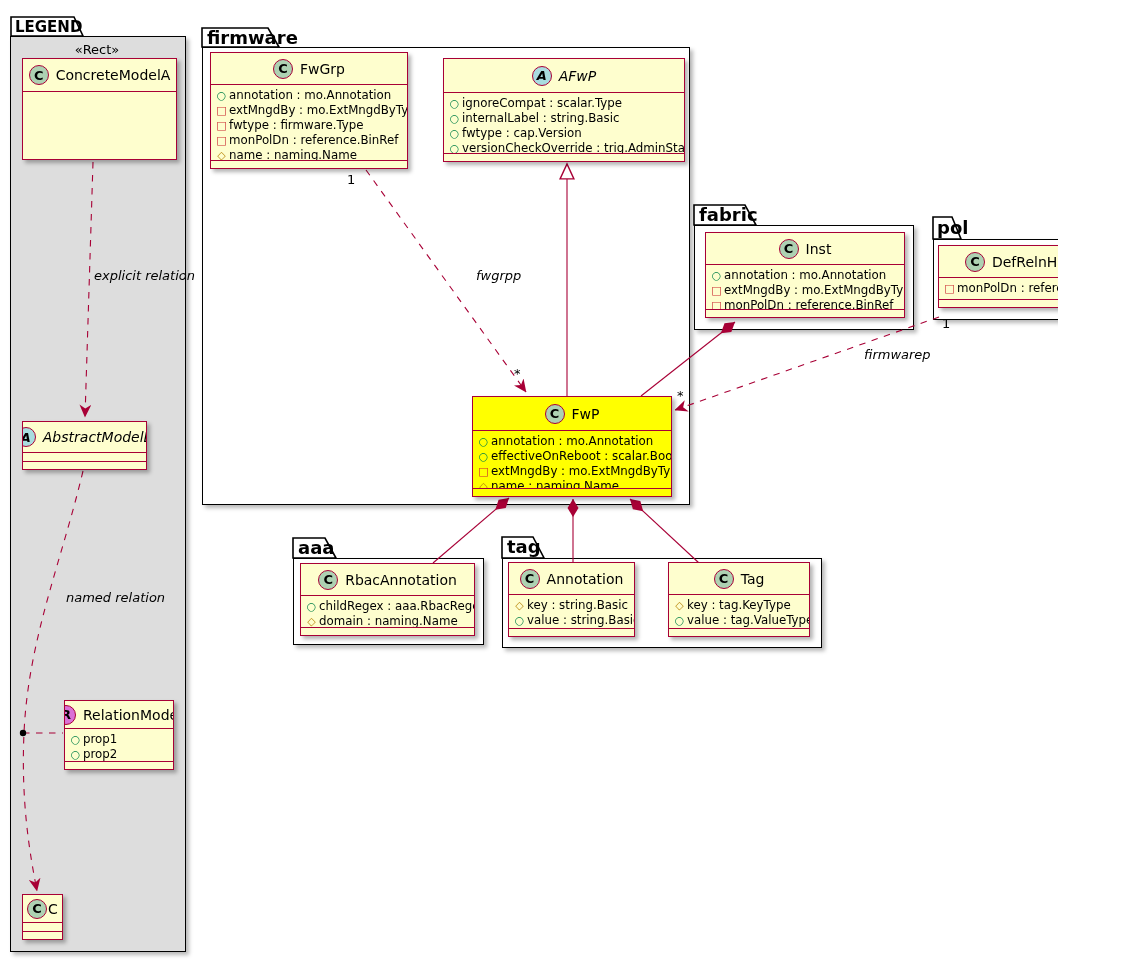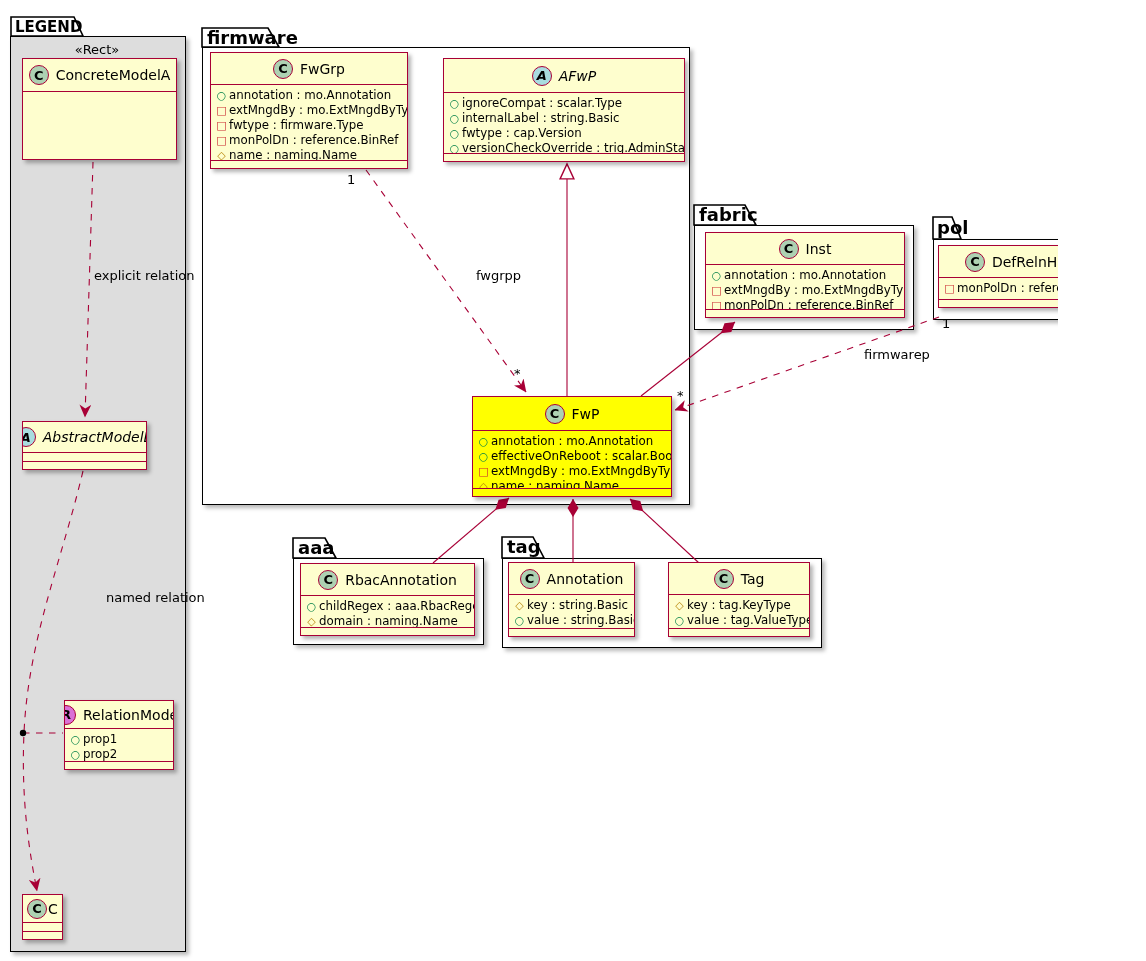--- a/index.html
+++ b/index.html
@@ -33,21 +33,21 @@
   .cls-attrs.none{flex:0 0 8px;padding:0;}
   .attr{display:flex;align-items:center;white-space:nowrap;font-size:11.8px;line-height:15px;padding:0 3px;}
   .vis{width:15px;flex:0 0 15px;text-align:center;font-size:11px;line-height:15px;}
   .vis[data-icon="circle"]::before{content:"○";color:#038048;}
   .vis[data-icon="square"]::before{content:"□";color:#C82930;}
   .vis[data-icon="diamond"]::before{content:"◇";color:#B8860B;}
   .vis[data-icon="triangle"]::before{content:"△";color:#2E6DA4;}
   .cls-empty{border-top:1px solid #A80036;flex:0 0 7px;}
 
   
-  .elabel{position:absolute;z-index:4;font-size:13px;white-space:nowrap;}
+  .elabel{position:absolute;z-index:4;font-size:13px;white-space:nowrap;font-style:italic;}
   .mult{position:absolute;z-index:4;font-size:13px;}
 </style>
 </head>
 <body>
 
 <div id="canvas">
 
   <div class="pkg" style="left:10px;top:36px;width:174px;height:914px;background:#DDDDDD;"></div>
   <div class="pkg" style="left:202px;top:47px;width:486px;height:456px;background:#FFFFFF;"></div>
   <div class="pkg" style="left:694px;top:225px;width:218px;height:103px;background:#FFFFFF;"></div>
@@ -333,21 +333,21 @@
 
         <div class="attr">
           <span class="vis" data-icon="circle"></span>
           <span class="atext">value : tag.ValueType</span>
         </div>
       </div>
     <div class="cls-empty"></div>
   </div>
 
   <div class="elabel" style="left:94px;top:268px;">explicit relation</div>
-  <div class="elabel" style="left:66px;top:590px;margin-left:40px;">named relation</div>
+  <div class="elabel" style="left:66px;top:590px;">named relation</div>
   <div class="elabel" style="left:476px;top:268px;">fwgrpp</div>
   <div class="elabel" style="left:864px;top:347px;">firmwarep</div>
 
   <span class="mult" style="left:347px;top:172px;">1</span>
   <span class="mult" style="left:514px;top:366px;">*</span>
   <span class="mult" style="left:942px;top:316px;">1</span>
   <span class="mult" style="left:677px;top:388px;">*</span>
 
 </div>
 

